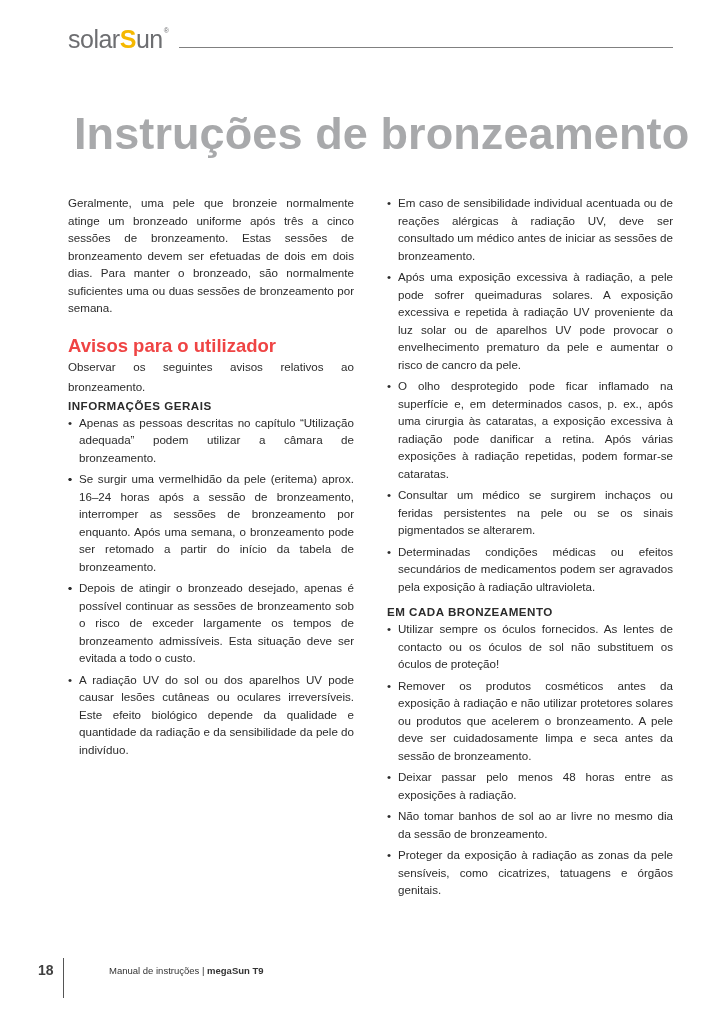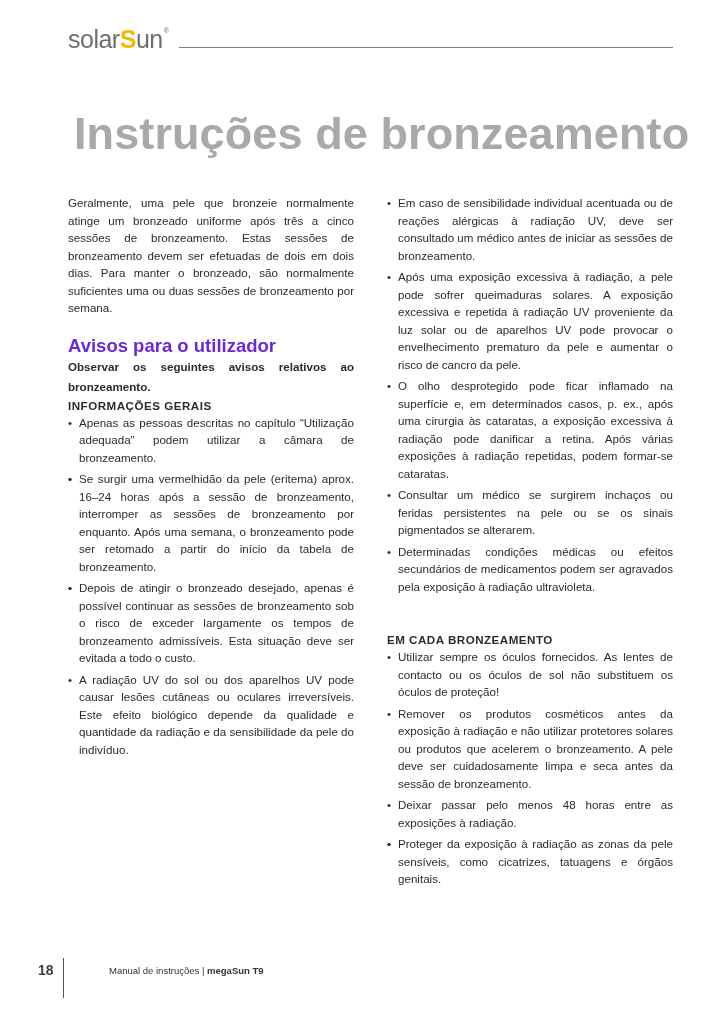--- a/index.html
+++ b/index.html
@@ -12,23 +12,23 @@
   .logo .reg { font-size: 7px; vertical-align: super; position: relative; top: -6px; left: 1px; }
   .header-rule { position: absolute; left: 111px; right: 0; top: 25px; height: 1px; background: #808080; }
 
   .page-title { position: absolute; left: 74px; top: 108px; font-size: 45px; font-weight: bold; color: #a8a9ab; letter-spacing: 0.1px; white-space: nowrap; }
 
   .col { position: absolute; top: 194px; width: 286px; font-size: 11.6px; line-height: 17.5px; color: #2b2b2b; }
   .col-left { left: 68px; }
   .col-right { left: 387px; }
 
   .para { text-align: justify; }
-  .h2 { color: #6d28d9; font-size: 18.5px; font-weight: bold; margin-top: 18px; line-height: 22px; }
+  .h2 { color: #ef4444; font-size: 18.5px; font-weight: bold; margin-top: 18px; line-height: 22px; }
   .h3 { font-size: 11.6px; font-weight: bold; letter-spacing: 0.5px; line-height: 17px; }
-  .intro { text-align: justify; line-height: 20px; font-weight: bold; }
+  .intro { text-align: justify; line-height: 20px; }
 
   ul.bullets { list-style: none; }
   ul.bullets li { position: relative; padding-left: 11px; text-align: justify; margin-bottom: 4px; }
   ul.bullets li .dot { position: absolute; left: 0; top: 0; }
 
   .footer { position: absolute; left: 38px; top: 958px; height: 40px; }
   .page-num { position: absolute; left: 0; top: 4px; font-size: 14px; font-weight: bold; color: #404040; }
   .footer-rule { position: absolute; left: 25px; top: 0; width: 1px; height: 40px; background: #555; }
   .footer-text { position: absolute; left: 34px; top: 7px; font-size: 9.5px; color: #333; white-space: nowrap; padding-left: 37px; }
   .footer-text b { font-weight: bold; }
@@ -59,26 +59,26 @@
 </div>
 
 <div class="col col-right">
   <ul class="bullets">
     <li><span class="dot">•</span><span>Em caso de sensibilidade individual acentuada ou de reações alérgicas à radiação UV, deve ser consultado um médico antes de iniciar as sessões de bronzeamento.</span></li>
     <li><span class="dot">•</span><span>Após uma exposição excessiva à radiação, a pele pode sofrer queimaduras solares. A exposição excessiva e repetida à radiação UV proveniente da luz solar ou de aparelhos UV pode provocar o envelhecimento prematuro da pele e aumentar o risco de cancro da pele.</span></li>
     <li><span class="dot">•</span><span>O olho desprotegido pode ficar inflamado na superfície e, em determinados casos, p. ex., após uma cirurgia às cataratas, a exposição excessiva à radiação pode danificar a retina. Após várias exposições à radiação repetidas, podem formar-se cataratas.</span></li>
     <li><span class="dot">•</span><span>Consultar um médico se surgirem inchaços ou feridas persistentes na pele ou se os sinais pigmentados se alterarem.</span></li>
     <li><span class="dot">•</span><span>Determinadas condições médicas ou efeitos secundários de medicamentos podem ser agravados pela exposição à radiação ultravioleta.</span></li>
   </ul>
-  <h3 class="h3" style="margin-top:36px;">EM CADA BRONZEAMENTO</h3>
+  <h3 class="h3" style="margin-top:8px;">EM CADA BRONZEAMENTO</h3>
   <ul class="bullets">
     <li><span class="dot">•</span><span>Utilizar sempre os óculos fornecidos. As lentes de contacto ou os óculos de sol não substituem os óculos de proteção!</span></li>
     <li><span class="dot">•</span><span>Remover os produtos cosméticos antes da exposição à radiação e não utilizar protetores solares ou produtos que acelerem o bronzeamento. A pele deve ser cuidadosamente limpa e seca antes da sessão de bronzeamento.</span></li>
     <li><span class="dot">•</span><span>Deixar passar pelo menos 48 horas entre as exposições à radiação.</span></li>
-    <li><span class="dot">•</span></li>
+    <li><span class="dot">•</span><span>Não tomar banhos de sol ao ar livre no mesmo dia da sessão de bronzeamento.</span></li>
     <li><span class="dot">•</span><span>Proteger da exposição à radiação as zonas da pele sensíveis, como cicatrizes, tatuagens e órgãos genitais.</span></li>
   </ul>
 </div>
 
 <div class="footer">
   <span class="page-num">18</span>
   <div class="footer-rule"></div>
   <span class="footer-text"><span>Manual de instruções | </span><b>megaSun T9</b></span>
 </div>
 

